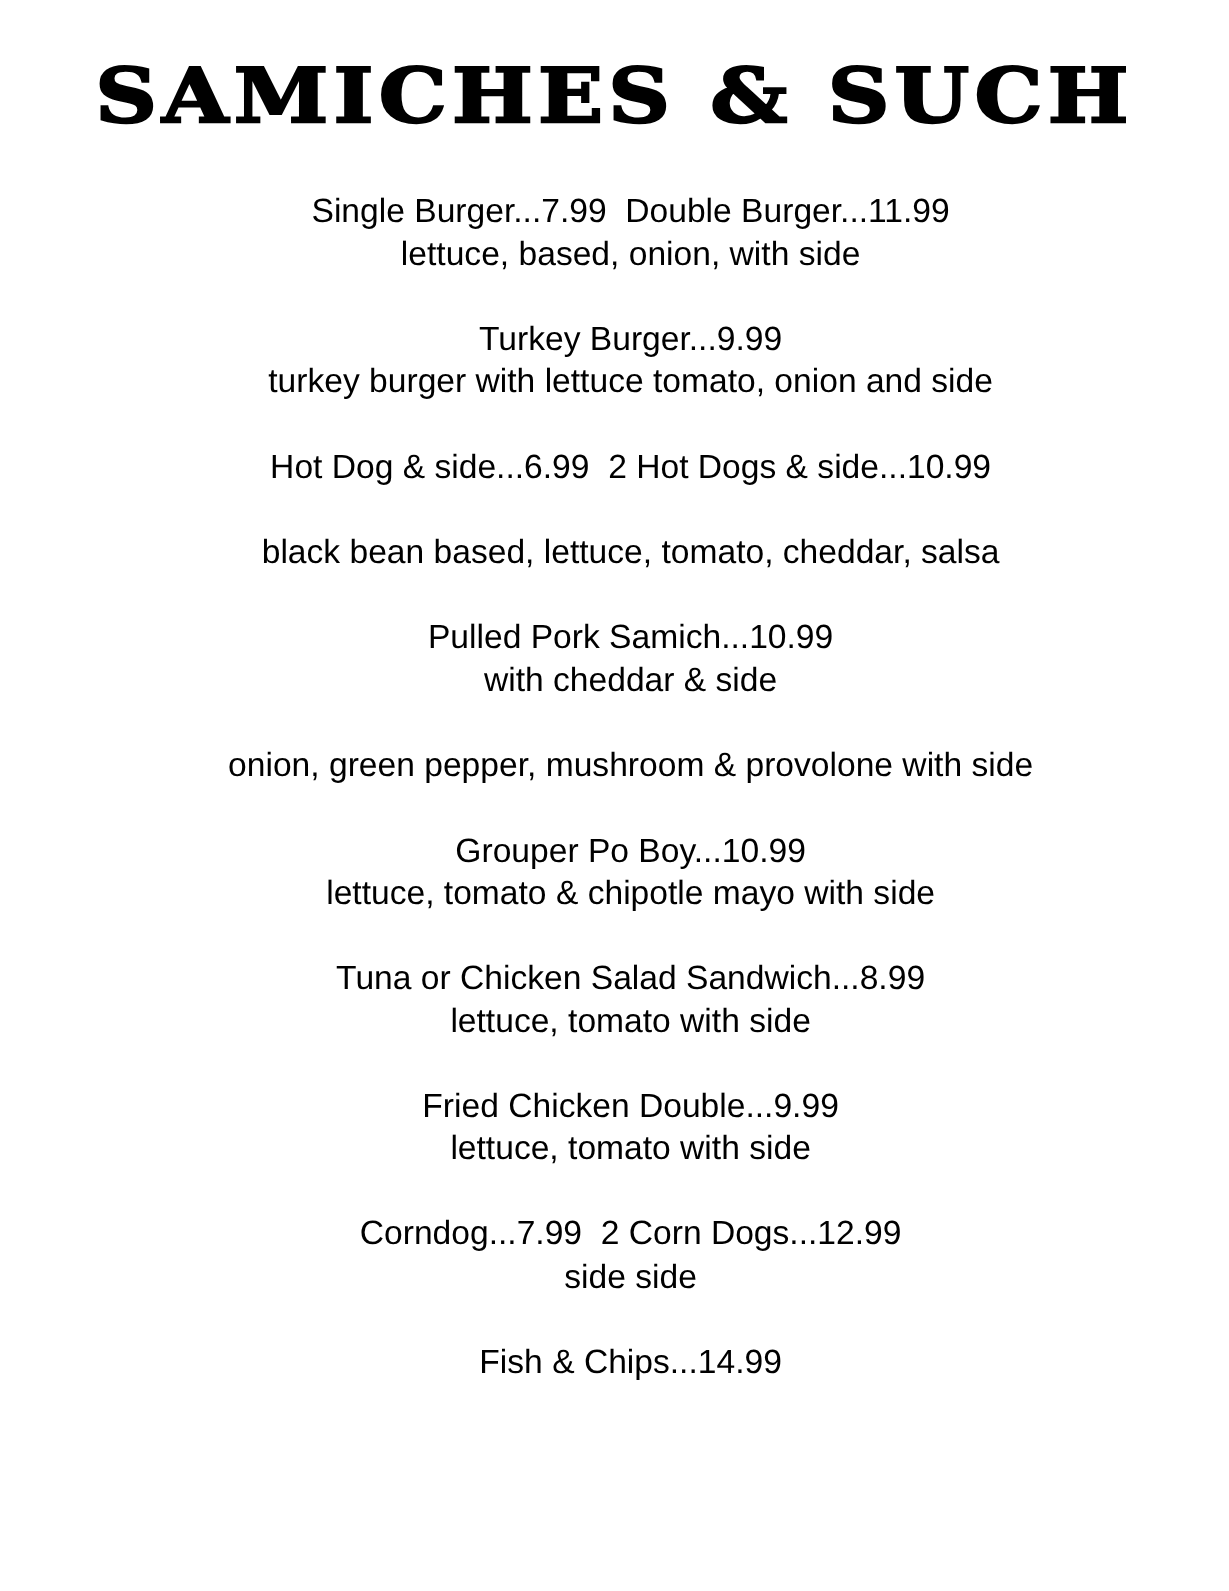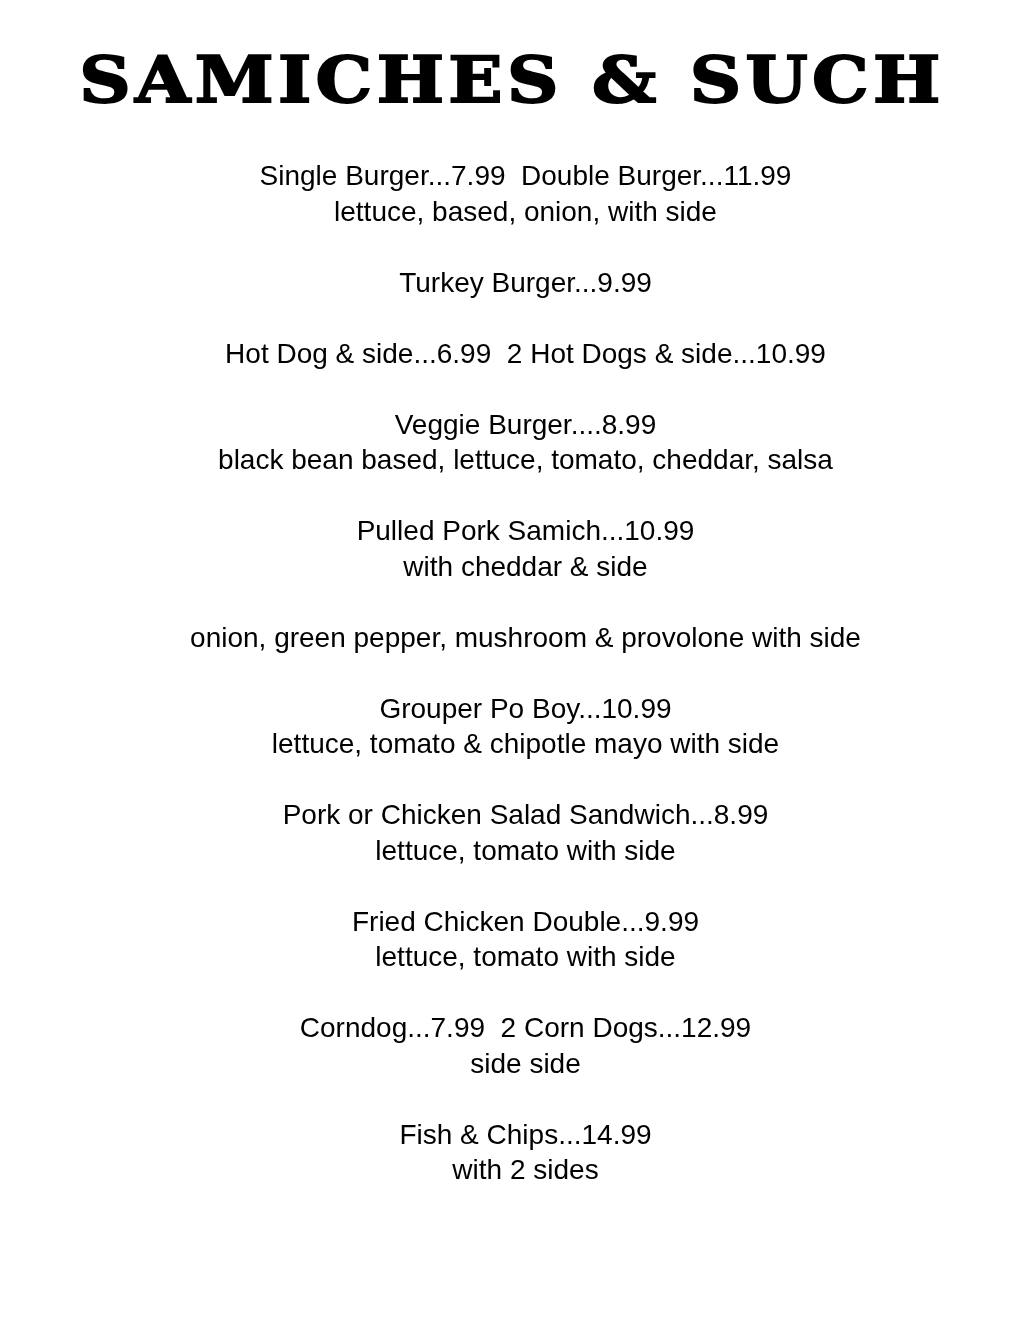--- a/index.html
+++ b/index.html
@@ -62,49 +62,48 @@
 <div class="page">
   <div class="title">SAMICHES &amp; SUCH</div>
 
   <div class="menu">
     <div class="item">
       <span class="line">Single Burger...7.99  Double Burger...11.99</span>
       <span class="line">lettuce, based, onion, with side</span>
     </div>
     <div class="item">
       <span class="line">Turkey Burger...9.99</span>
+      <span class="line">turkey burger with lettuce tomato, onion and side</span>
     </div>
     <div class="item">
       <span class="line">Hot Dog &amp; side...6.99  2 Hot Dogs &amp; side...10.99</span>
     </div>
     <div class="item">
-      <span class="line">Veggie Burger....8.99</span>
       <span class="line">black bean based, lettuce, tomato, cheddar, salsa</span>
     </div>
     <div class="item">
       <span class="line">Pulled Pork Samich...10.99</span>
       <span class="line">with cheddar &amp; side</span>
     </div>
     <div class="item">
       <span class="line">onion, green pepper, mushroom &amp; provolone with side</span>
     </div>
     <div class="item">
       <span class="line">Grouper Po Boy...10.99</span>
       <span class="line">lettuce, tomato &amp; chipotle mayo with side</span>
     </div>
     <div class="item">
-      <span class="line">Pork or Chicken Salad Sandwich...8.99</span>
+      <span class="line">Tuna or Chicken Salad Sandwich...8.99</span>
       <span class="line">lettuce, tomato with side</span>
     </div>
     <div class="item">
       <span class="line">Fried Chicken Double...9.99</span>
       <span class="line">lettuce, tomato with side</span>
     </div>
     <div class="item">
       <span class="line">Corndog...7.99  2 Corn Dogs...12.99</span>
       <span class="line">side side</span>
     </div>
     <div class="item">
       <span class="line">Fish &amp; Chips...14.99</span>
-      <span class="line">with 2 sides</span>
     </div>
   </div>
 </div>
 
 </body></html>

